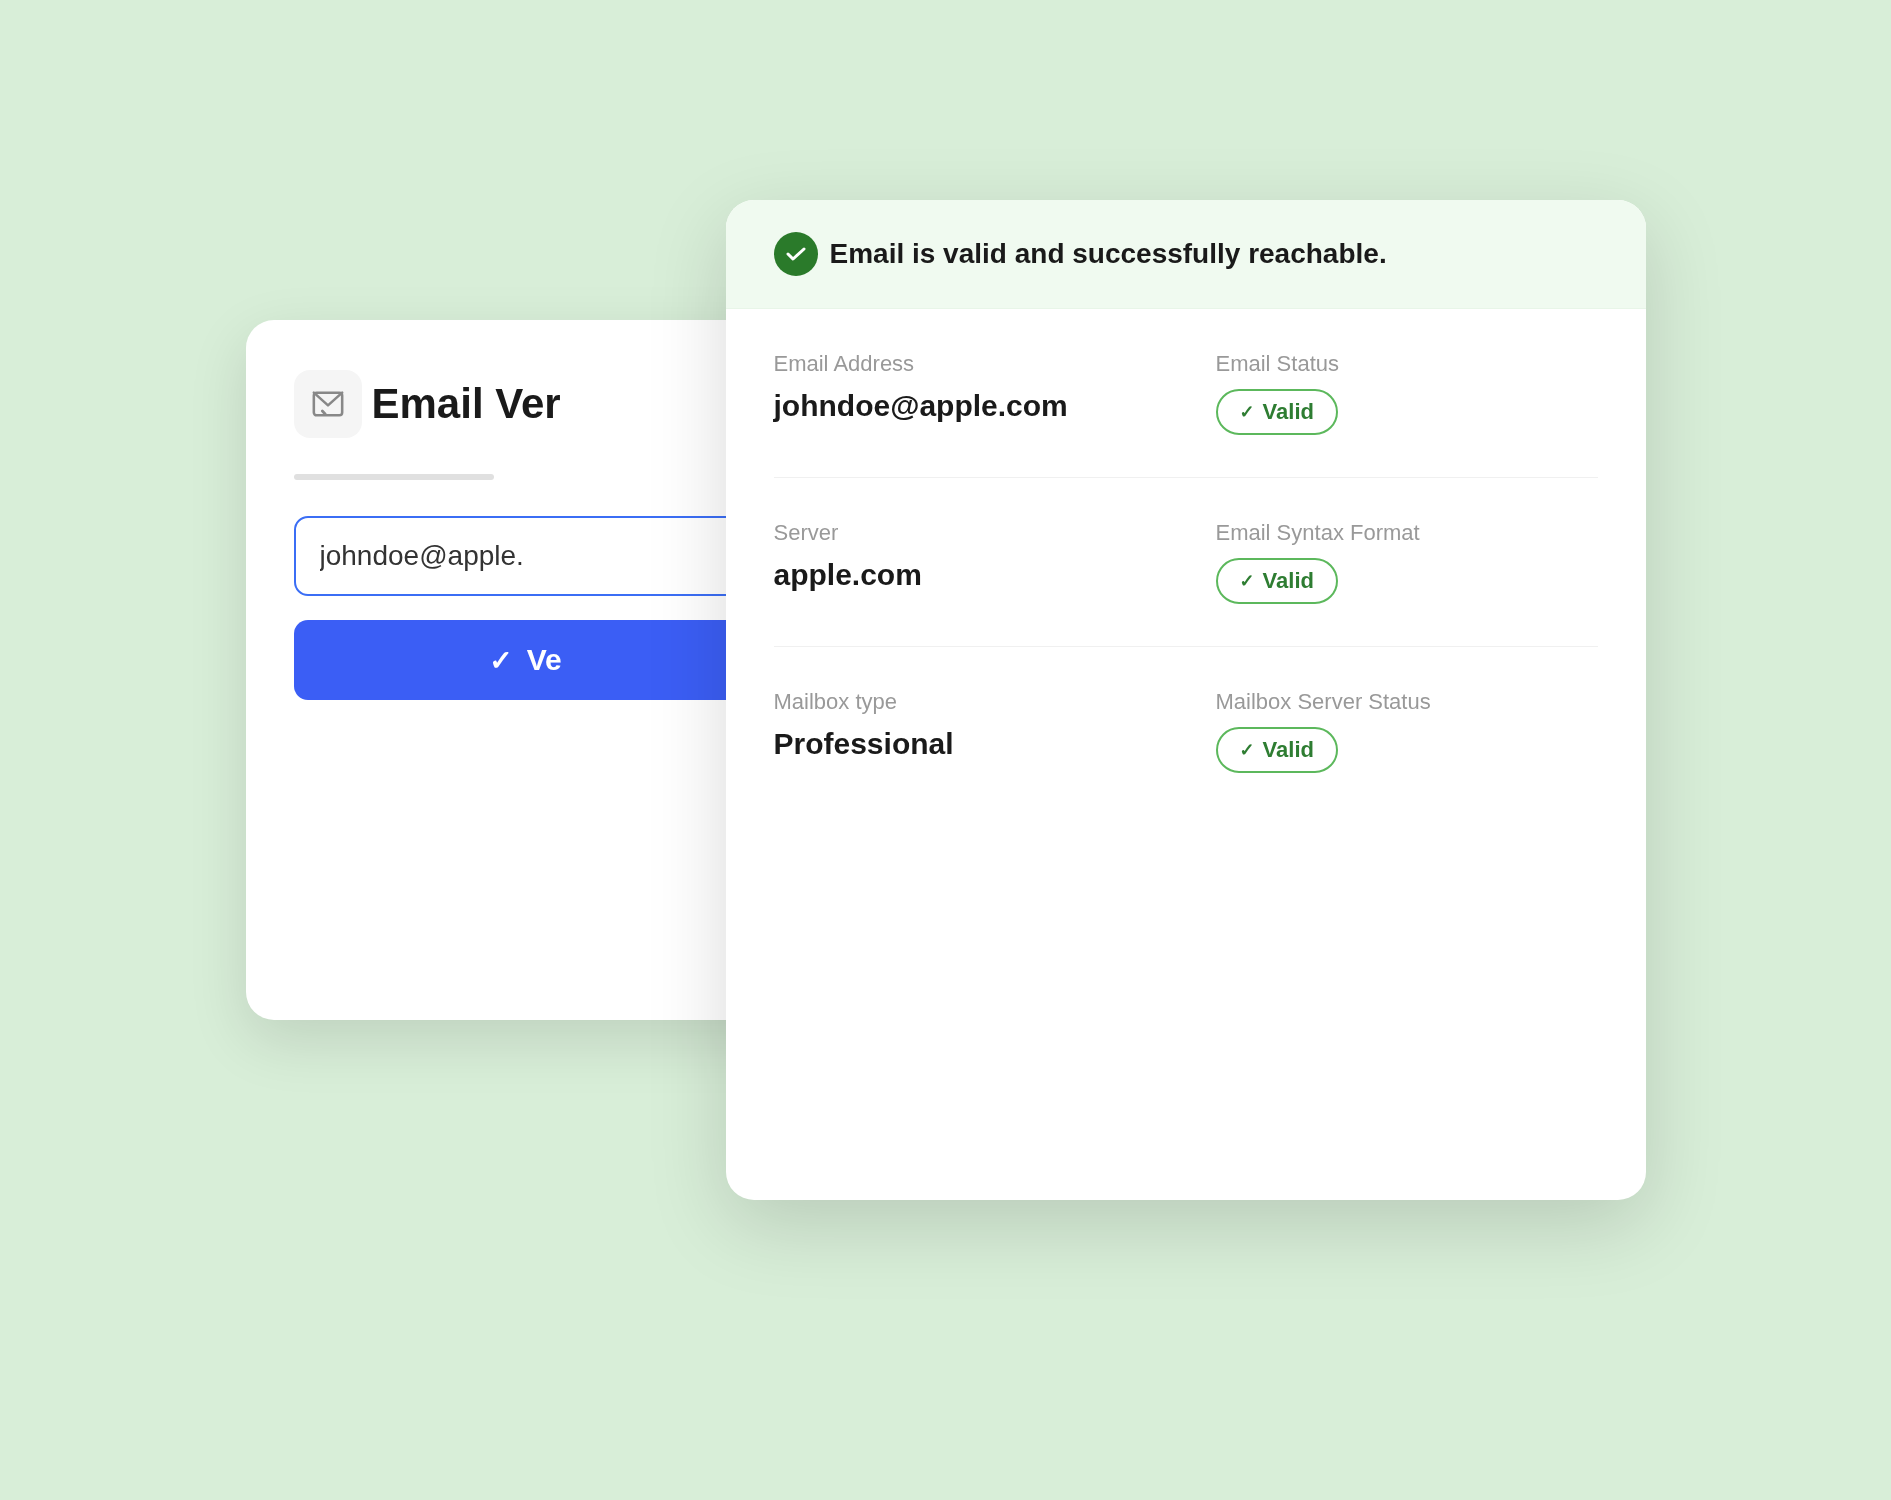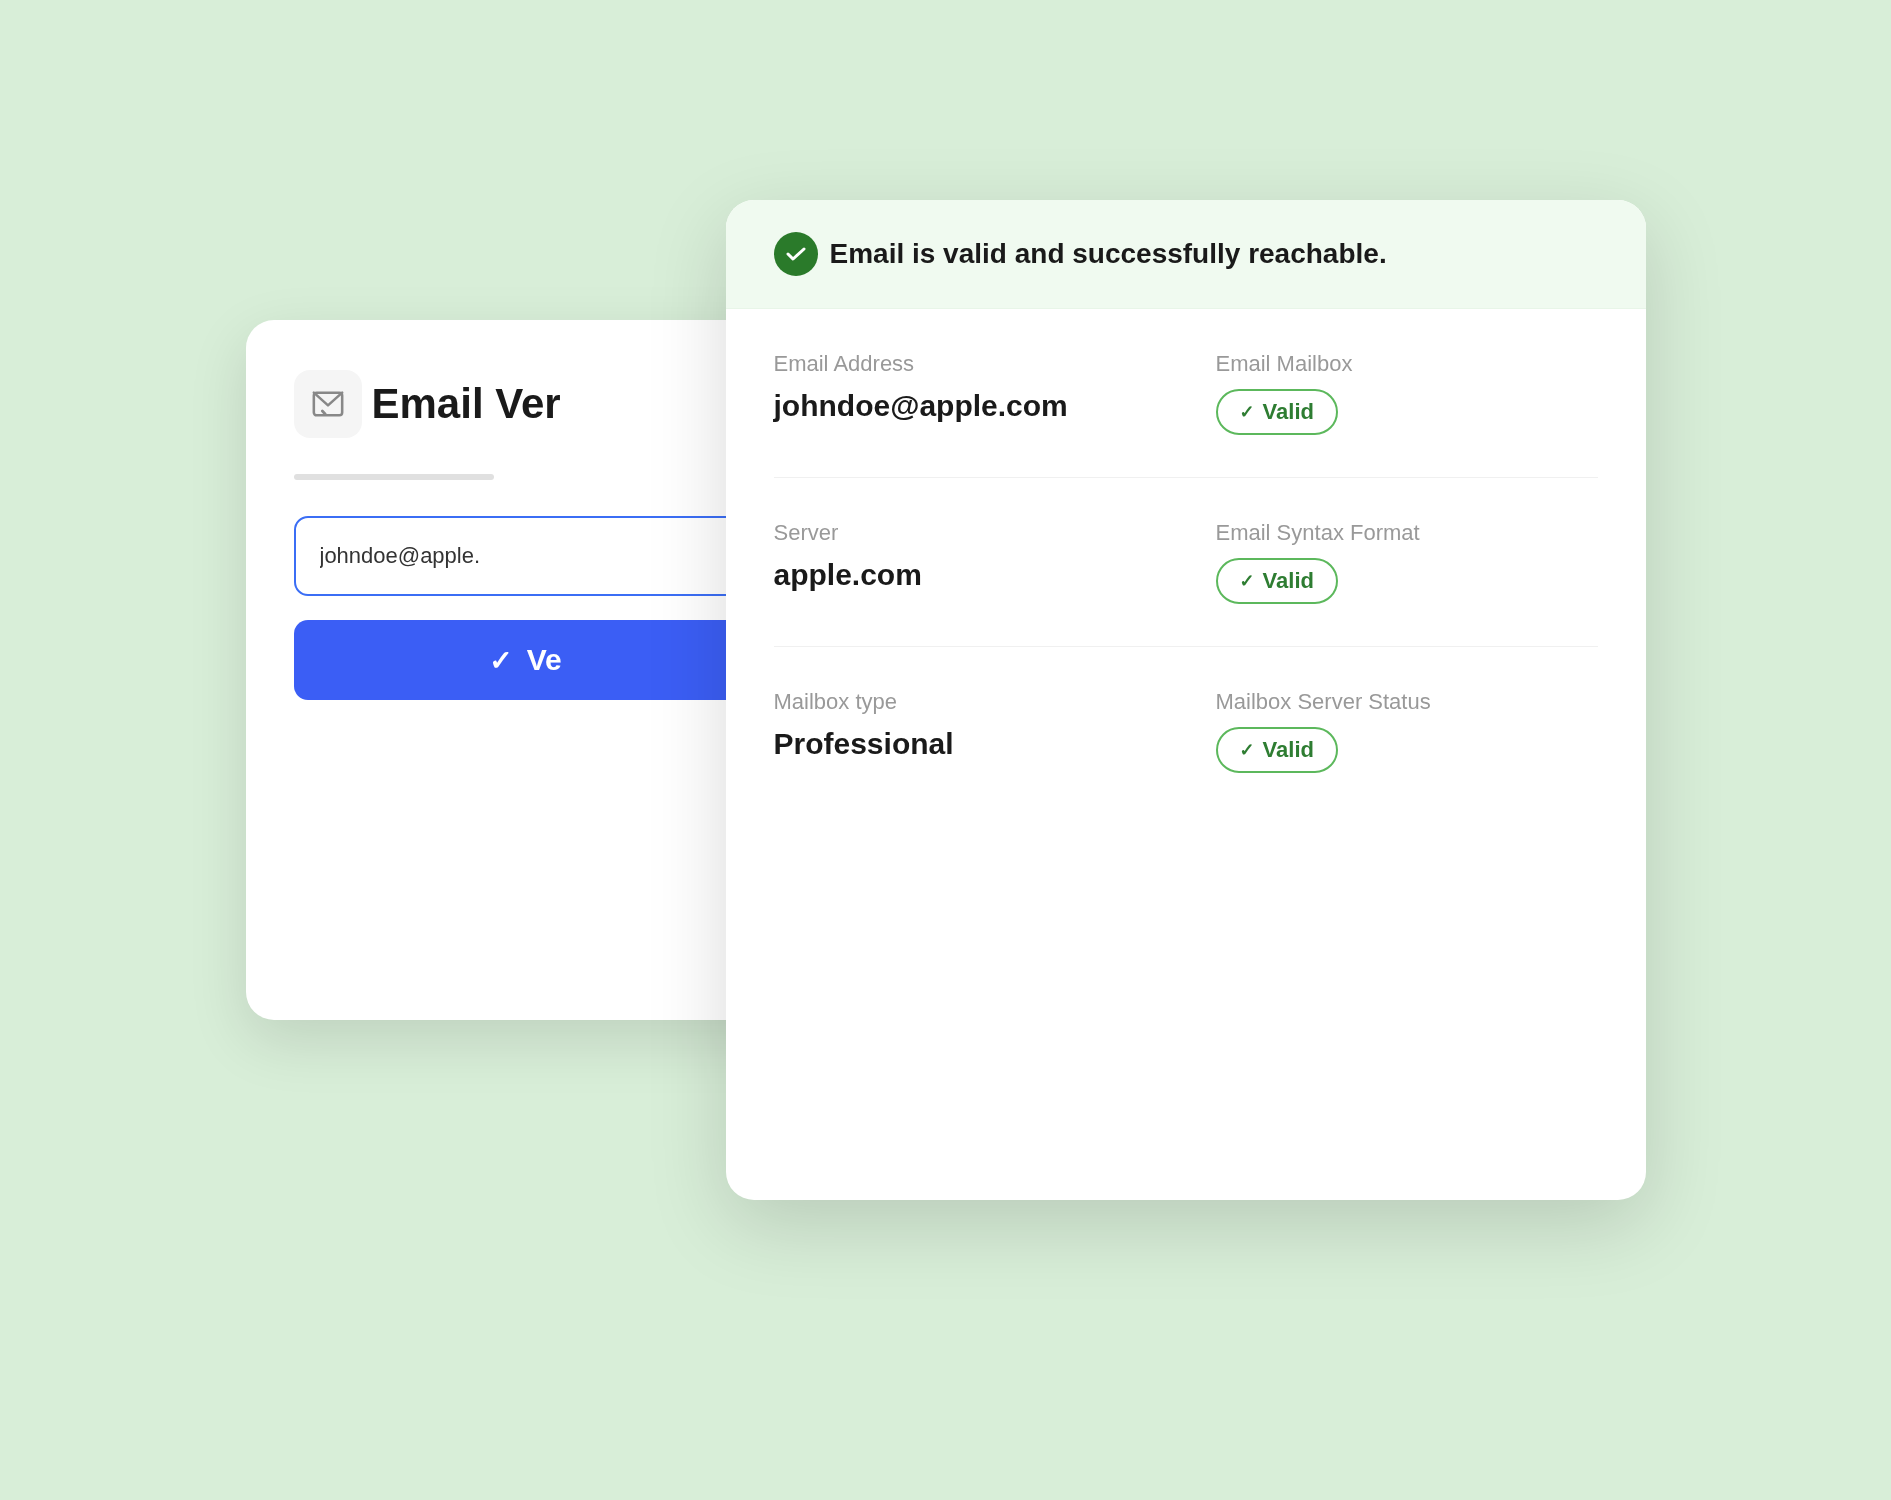--- a/index.html
+++ b/index.html
@@ -73,21 +73,21 @@
       background: #e0e0e0;
       border-radius: 3px;
       margin-bottom: 36px;
     }
 
     .input-field {
       width: 100%;
       height: 80px;
       border: 2.5px solid #3b6ef5;
       border-radius: 14px;
-      font-size: 22px;
+      font-size: 28px;
       color: #333;
       padding: 0 24px;
       background: #fff;
       margin-bottom: 24px;
       outline: none;
     }
 
     .verify-button {
       width: 100%;
       height: 80px;
@@ -242,21 +242,21 @@
     </div>
 
     <div class="results-grid">
 
       <div class="result-row">
         <div class="result-cell">
           <div class="result-label">Email Address</div>
           <div class="result-value">johndoe@apple.com</div>
         </div>
         <div class="result-cell">
-          <div class="result-label">Email Mailbox</div>
+          <div class="result-label">Email Status</div>
           <div class="result-value">
             <span class="valid-badge">
               <span class="badge-check">✓</span>
               <span>Valid</span>
             </span>
           </div>
         </div>
       </div>
 
       <div class="result-row">

